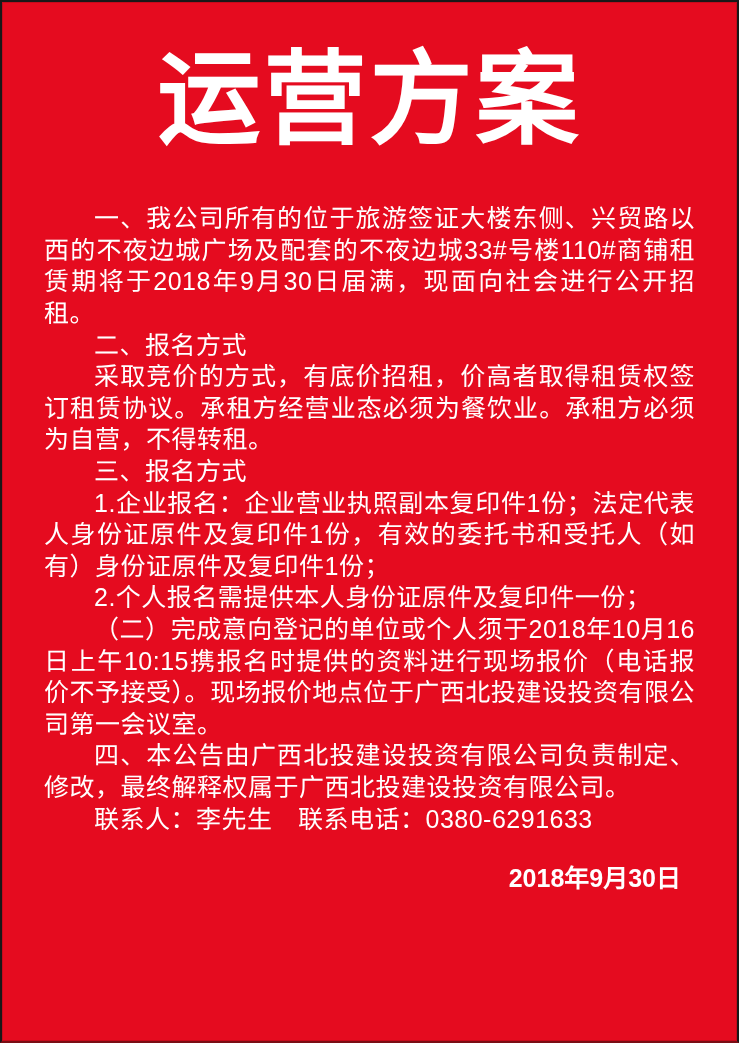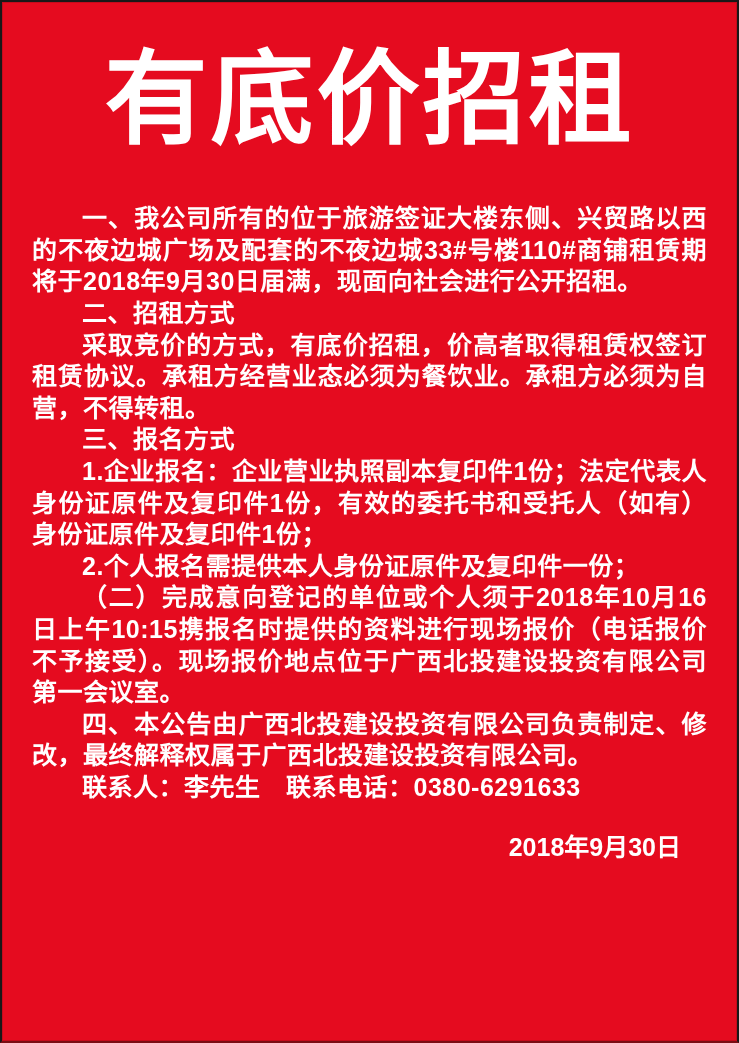--- a/index.html
+++ b/index.html
@@ -24,23 +24,23 @@
     font-family: "DejaVu Serif", "Liberation Serif", serif;
     font-weight: bold;
     font-size: 103px;
     line-height: 1.1;
     letter-spacing: 3px;
     color: #ffffff;
   }
 
   .body-text {
     margin-top: 48px;
-    padding: 0 30px;
+    padding: 0 42px;
     font-size: 25px;
-    font-weight: bold;
+    font-weight: normal;
     line-height: 31.6px;
     letter-spacing: 0.5px;
   }
   .body-text p {
     text-indent: 2em;
     text-align: justify;
     text-justify: inter-character;
     text-align-last: left;
     color: #ffffff;
   }
@@ -56,25 +56,25 @@
     font-weight: bold;
     line-height: 34px;
     color: #ffffff;
   }
 </style>
 </head>
 <body>
 
 <div class="poster">
 
-  <h1 class="title">有底价招租</h1>
+  <h1 class="title">运营方案</h1>
 
   <div class="body-text">
     <p>一、我公司所有的位于旅游签证大楼东侧、兴贸路以西的不夜边城广场及配套的不夜边城33#号楼110#商铺租赁期将于2018年9月30日届满，现面向社会进行公开招租。</p>
-    <p>二、招租方式</p>
+    <p>二、报名方式</p>
     <p>采取竞价的方式，有底价招租，价高者取得租赁权签订租赁协议。承租方经营业态必须为餐饮业。承租方必须为自营，不得转租。</p>
     <p>三、报名方式</p>
     <p>1.企业报名：企业营业执照副本复印件1份；法定代表人身份证原件及复印件1份，有效的委托书和受托人（如有）身份证原件及复印件1份；</p>
     <p>2.个人报名需提供本人身份证原件及复印件一份；</p>
     <p>（二）完成意向登记的单位或个人须于2018年10月16日上午10:15携报名时提供的资料进行现场报价（电话报价不予接受）。现场报价地点位于广西北投建设投资有限公司第一会议室。</p>
     <p>四、本公告由广西北投建设投资有限公司负责制定、修改，最终解释权属于广西北投建设投资有限公司。</p>
     <p>联系人：李先生　联系电话：0380-6291633</p>
   </div>
 
   <div class="signature">

